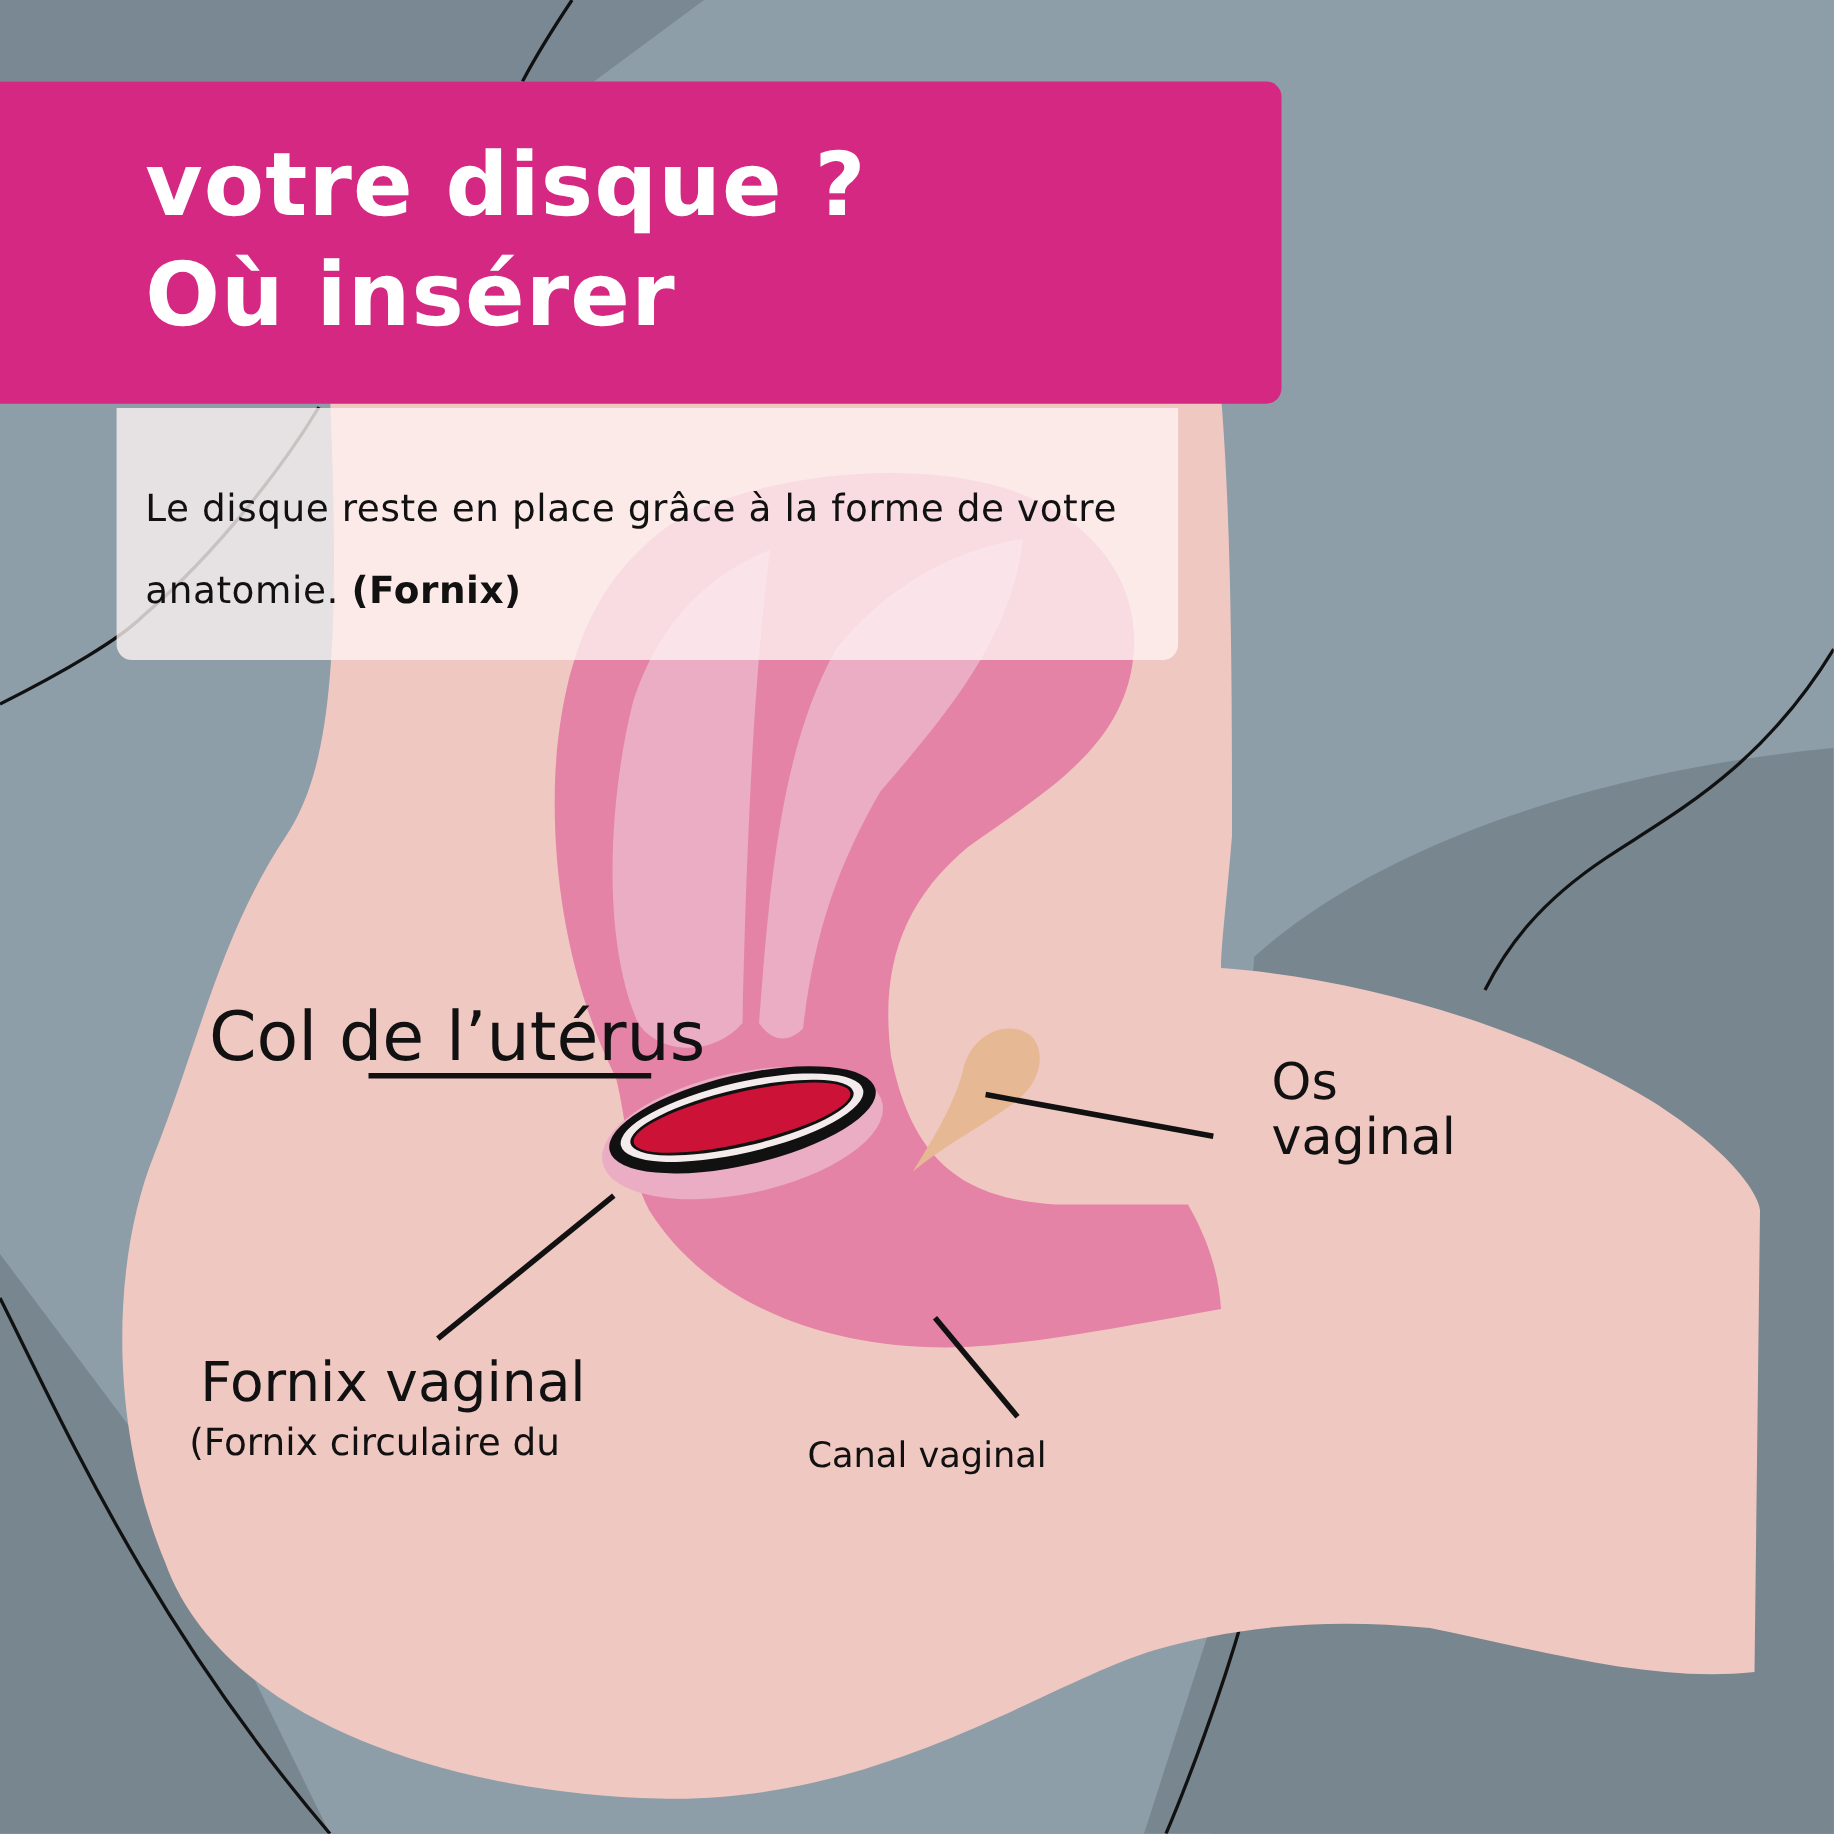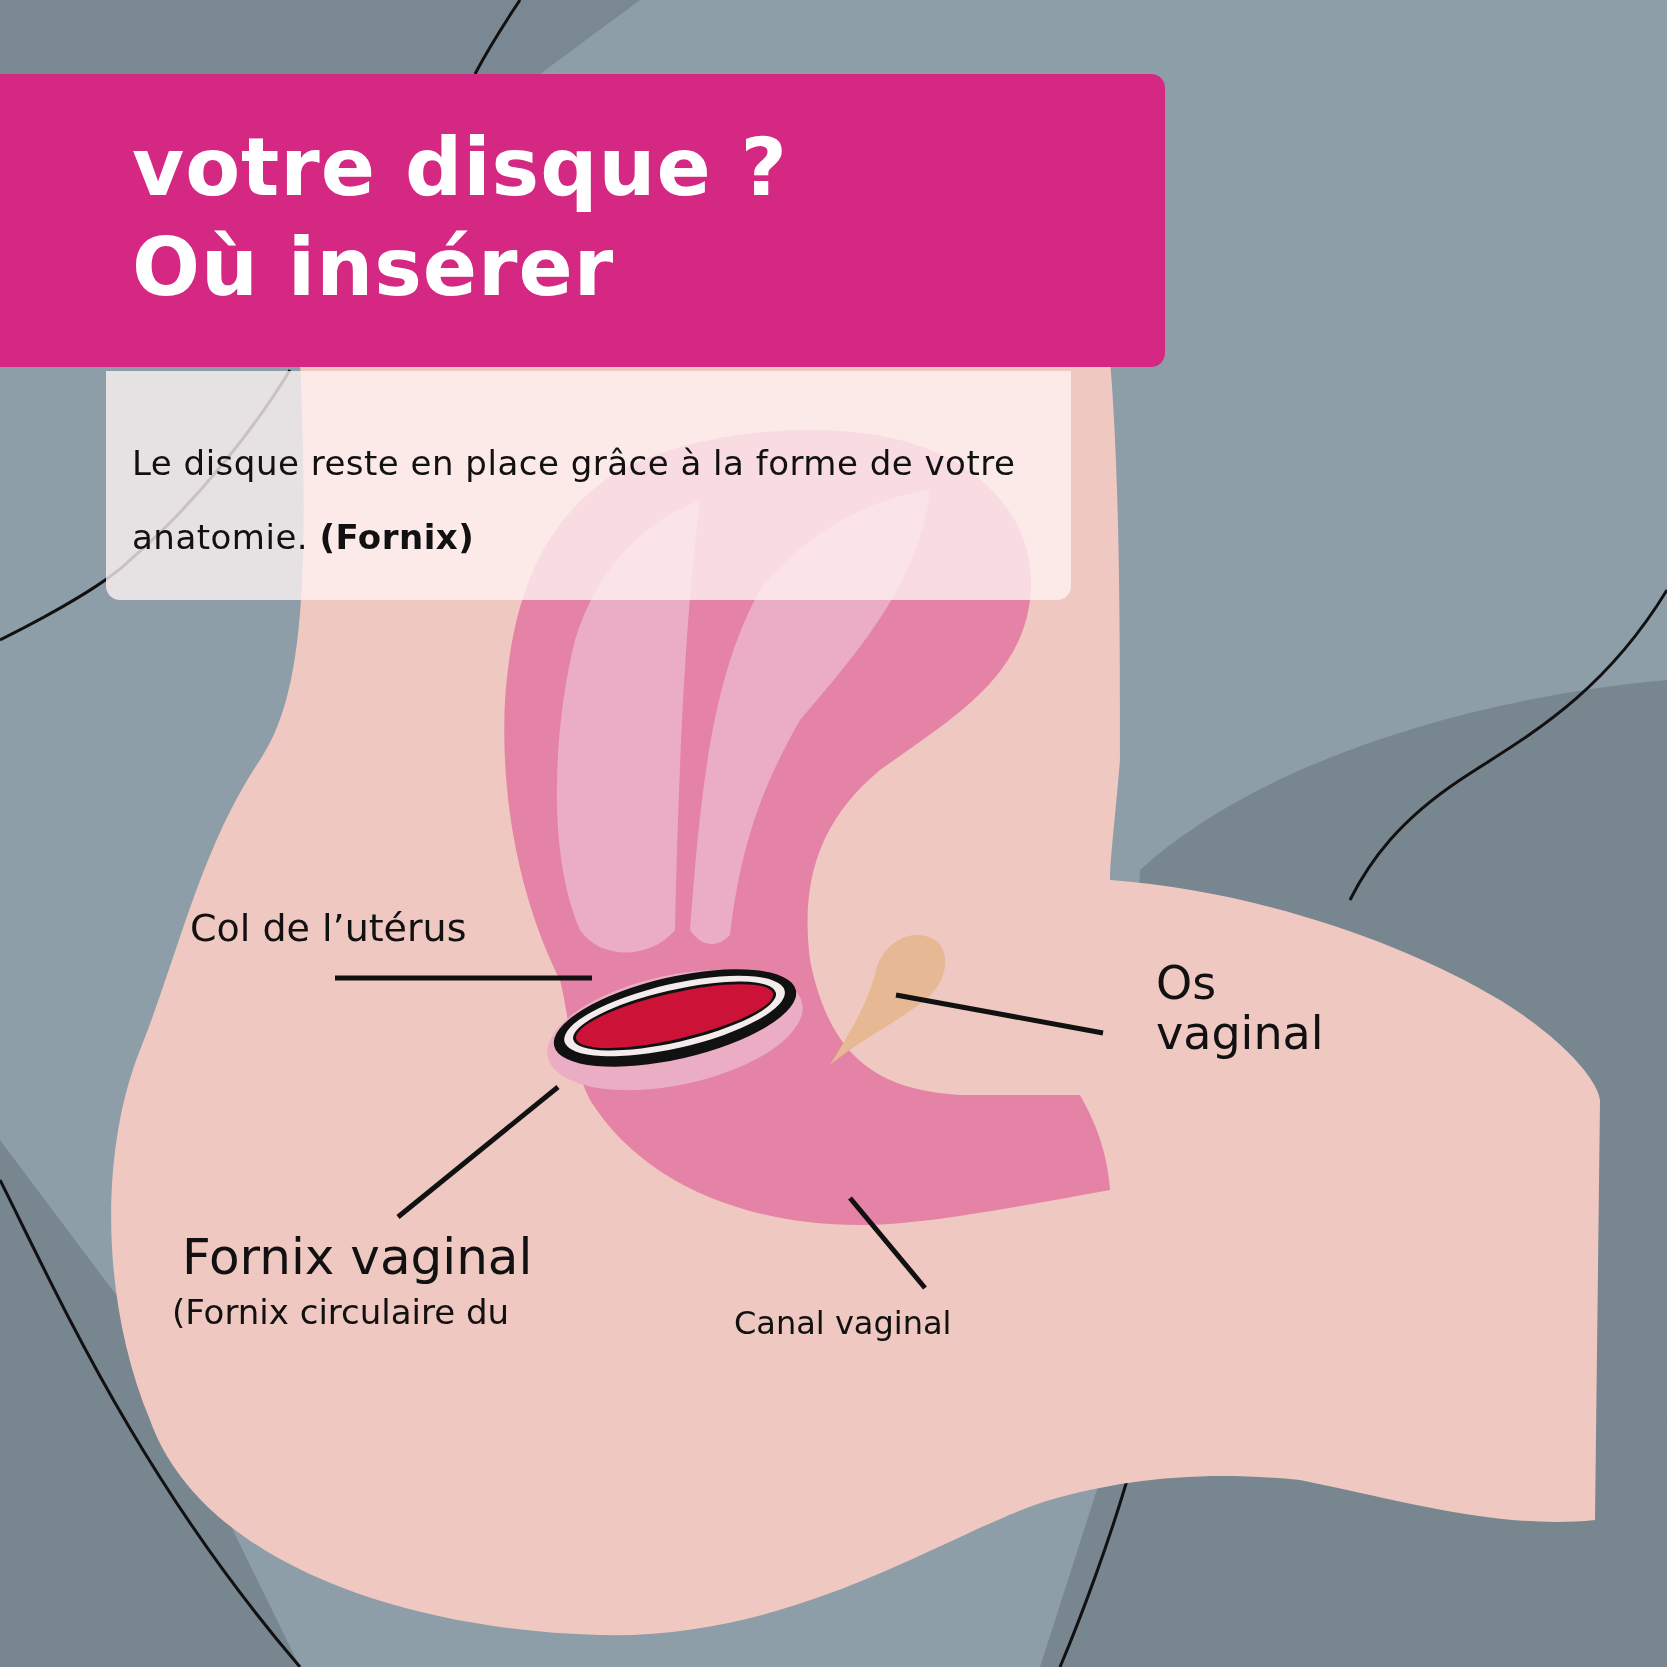--- a/index.html
+++ b/index.html
@@ -17,21 +17,21 @@
   .info-box {
     position: absolute; left: 106px; top: 371px; width: 965px; height: 229px;
     background: rgba(255, 244, 244, 0.78); border-radius: 0 0 14px 14px;
   }
   .info-text {
     position: absolute; left: 132px; top: 426px; width: 930px; color: #111111;
     font-family: "DejaVu Sans", sans-serif; font-size: 34px; line-height: 74px; letter-spacing: 0.5px;
   }
   .info-text b { font-weight: bold; }
   .label { position: absolute; color: #111111; font-family: "DejaVu Sans", sans-serif; white-space: nowrap; }
-  .label-col { left: 190px; top: 906px; font-size: 38px; }
+  .label-col { left: 190px; top: 906px; font-size: 62px; }
   .label-os { left: 1156px; top: 958px; font-size: 46px; line-height: 50px; }
   .label-fornix { left: 182px; top: 1228px; font-size: 50px; }
   .label-fornix-sub { left: 172px; top: 1287px; font-size: 34px; line-height: 50px; text-align: center; }
   .label-canal { left: 734px; top: 1304px; font-size: 32px; }
 </style>
 </head>
 <body>
 
 <svg id="scene" viewBox="0 0 1667 1667" xmlns="http://www.w3.org/2000/svg">
 

